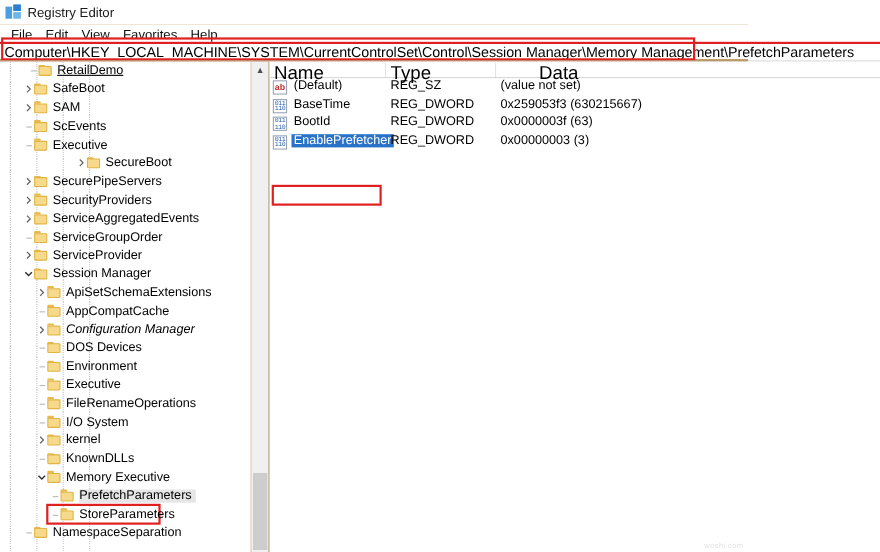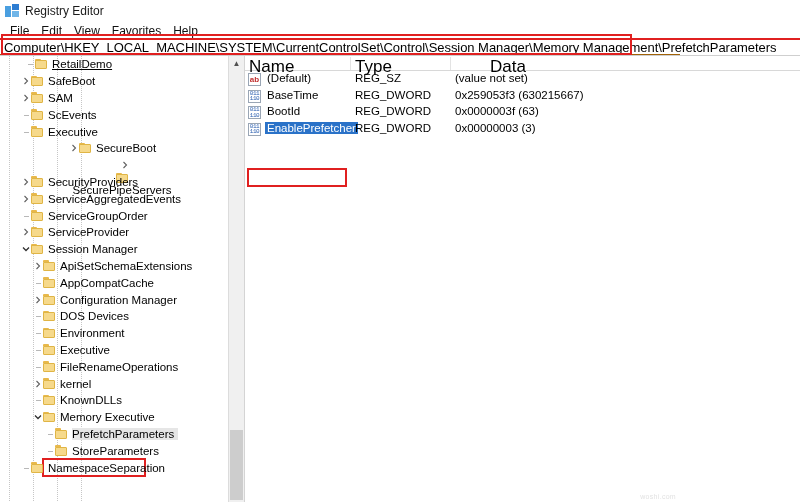--- a/index.html
+++ b/index.html
@@ -361,21 +361,21 @@
             <svg width="8" height="8" viewBox="0 0 8 8">
               <path d="M2.5 1 L5.5 4 L2.5 7" fill="none" stroke="#606060" stroke-width="1.1"></path>
             </svg>
           </span>
           <span class="folder">
             <span class="tab"></span>
             <span class="body"></span>
           </span>
           <span class="tlabel">SecureBoot</span>
         </div>
-        <div class="trow" style="padding-left: 20px; flex-direction: column;">
+        <div class="trow" style="padding-left: 20px;">
           <span class="chev">
             <svg width="8" height="8" viewBox="0 0 8 8">
               <path d="M2.5 1 L5.5 4 L2.5 7" fill="none" stroke="#606060" stroke-width="1.1"></path>
             </svg>
           </span>
           <span class="folder">
             <span class="tab"></span>
             <span class="body"></span>
           </span>
           <span class="tlabel">SecurePipeServers</span>
@@ -449,21 +449,21 @@
           <span class="tlabel">ApiSetSchemaExtensions</span>
         </div>
         <div class="trow" style="padding-left: 32px; text-align: right;">
           <span class="tick"></span>
           <span class="folder">
             <span class="tab"></span>
             <span class="body"></span>
           </span>
           <span class="tlabel">AppCompatCache</span>
         </div>
-        <div class="trow" style="padding-left: 32px;">
+        <div class="trow" style="padding-left: 32px; font-style: italic;">
           <span class="chev">
             <svg width="8" height="8" viewBox="0 0 8 8">
               <path d="M2.5 1 L5.5 4 L2.5 7" fill="none" stroke="#606060" stroke-width="1.1"></path>
             </svg>
           </span>
           <span class="folder">
             <span class="tab"></span>
             <span class="body"></span>
           </span>
           <span class="tlabel">Configuration Manager</span>
@@ -492,20 +492,28 @@
           </span>
           <span class="tlabel">Executive</span>
         </div>
         <div class="trow" style="padding-left: 32px;">
           <span class="tick"></span>
           <span class="folder">
             <span class="tab"></span>
             <span class="body"></span>
           </span>
           <span class="tlabel">FileRenameOperations</span>
+        </div>
+        <div class="trow" style="padding-left: 32px;">
+          <span class="tick"></span>
+          <span class="folder">
+            <span class="tab"></span>
+            <span class="body"></span>
+          </span>
+          <span class="tlabel">I/O System</span>
         </div>
         <div class="trow" style="padding-left: 32px;">
           <span class="chev">
             <svg width="8" height="8" viewBox="0 0 8 8">
               <path d="M2.5 1 L5.5 4 L2.5 7" fill="none" stroke="#606060" stroke-width="1.1"></path>
             </svg>
           </span>
           <span class="folder">
             <span class="tab"></span>
             <span class="body"></span>

